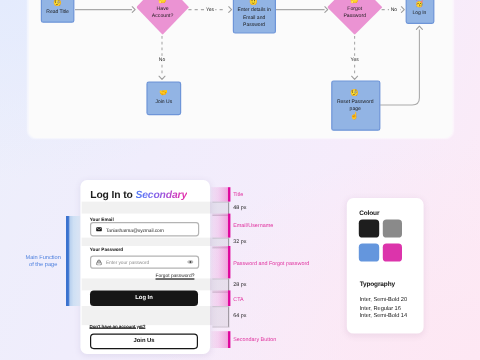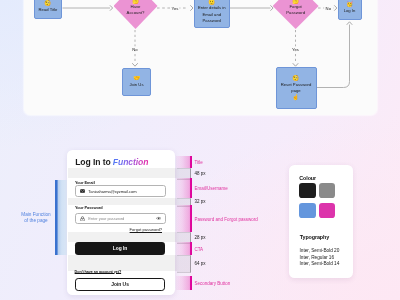--- a/index.html
+++ b/index.html
@@ -169,21 +169,21 @@
     <div class="elbl" style="left:271.5px;top:91px;">Yes</div>
     <div class="elbl" style="left:304.3px;top:50px;">No</div>
   </div>
 
   <div class="bluebar"></div>
   <div class="mainfn">Main Function
 of the page</div>
 
   <div class="card"></div>
 
-  <div class="title"><span>Log In to </span><span class="bl">Function</span></div>
+  <div class="title"><span>Log In to </span><span class="bl">Secondary</span></div>
 
   <div class="flabel" style="top:179.7px;">Your Email</div>
   <div class="input" style="top:185.4px;">
     <span class="ic">
       <svg viewBox="0 0 17 13" width="5.2" height="4.2">
           <rect x="0.6" y="0.6" width="15.8" height="11.8" rx="2.1" fill="#1a1a1a"></rect>
           <path d="M2.9 3.4 L8.5 7.6 L14.1 3.4" fill="none" stroke="#fff" stroke-width="1.5" stroke-linecap="round" stroke-linejoin="round"></path>
         </svg>
     </span>
     <span>Taniasharma@xyzmail.com</span>

